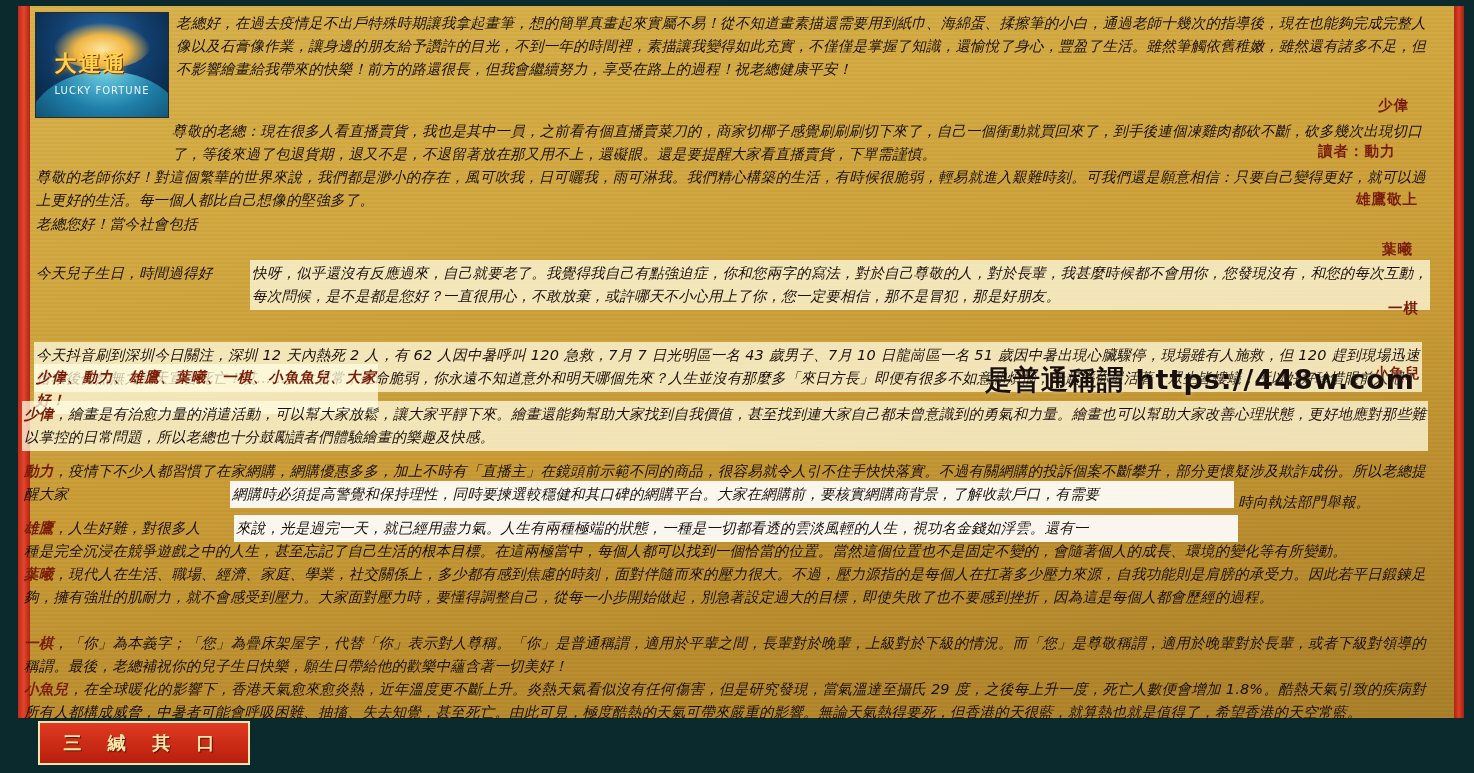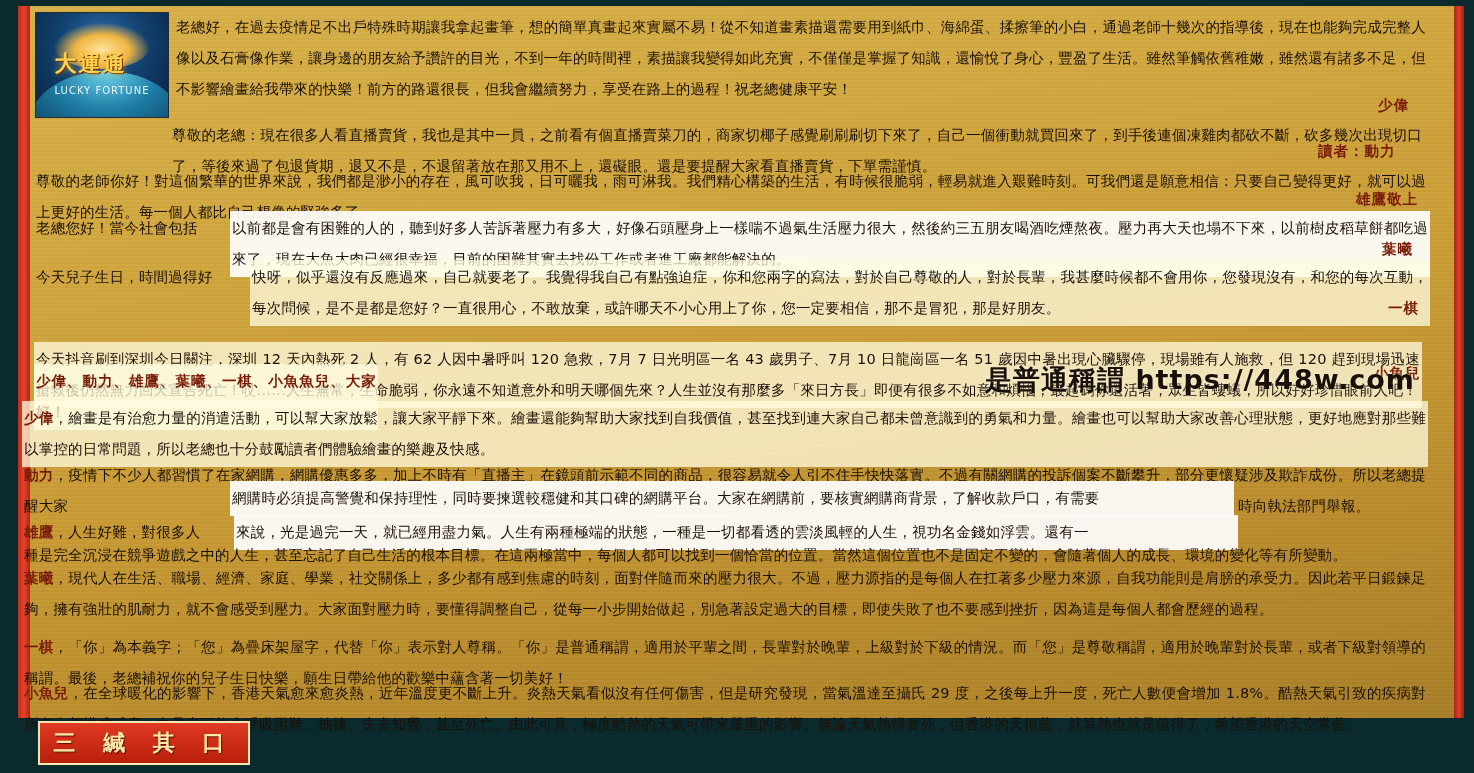--- a/index.html
+++ b/index.html
@@ -101,35 +101,36 @@
     left: 38px; bottom: 8px;
     width: 208px; height: 40px;
     background: linear-gradient(180deg, #e03a22, #b81f0c);
     border: 2px solid #f6e7b0;
     display: flex;
     align-items: center;
     justify-content: center;
   }
   .seal span {
     color: #ffe9a8;
-    font-size: 22px;
+    font-size: 18px;
     font-weight: bold;
     letter-spacing: 10px;
     text-shadow: 1px 1px 1px #5a0c02;
   }
 
   
   .tblock {
     position: absolute;
     font-family: "DejaVu Sans", "Liberation Sans", sans-serif;
     font-size: 14.5px;
-    line-height: 31px;
+    line-height: 23px;
     color: #1a1008;
     text-align: justify;
     letter-spacing: 0.2px;
+    font-style: italic;
   }
   .sig {
     position: absolute;
     font-size: 14.5px;
     font-weight: bold;
     color: #7a1d08;
     letter-spacing: 1px;
   }
   .hl-white {
     background: rgba(255,255,255,0.92);
@@ -176,21 +177,20 @@
   <div class="tblock" style="left:176px; top:12px; width:1250px;">老總好，在過去疫情足不出戶特殊時期讓我拿起畫筆，想的簡單真畫起來實屬不易！從不知道畫素描還需要用到紙巾、海綿蛋、揉擦筆的小白，通過老師十幾次的指導後，現在也能夠完成完整人像以及石膏像作業，讓身邊的朋友給予讚許的目光，不到一年的時間裡，素描讓我變得如此充實，不僅僅是掌握了知識，還愉悅了身心，豐盈了生活。雖然筆觸依舊稚嫩，雖然還有諸多不足，但不影響繪畫給我帶來的快樂！前方的路還很長，但我會繼續努力，享受在路上的過程！祝老總健康平安！</div>
   <div class="sig" style="left:1378px; top:96px;">少偉</div>
 
   <div class="tblock" style="left:172px; top:120px; width:1250px;">尊敬的老總：現在很多人看直播賣貨，我也是其中一員，之前看有個直播賣菜刀的，商家切椰子感覺刷刷刷切下來了，自己一個衝動就買回來了，到手後連個凍雞肉都砍不斷，砍多幾次出現切口了，等後來過了包退貨期，退又不是，不退留著放在那又用不上，還礙眼。還是要提醒大家看直播賣貨，下單需謹慎。</div>
   <div class="sig" style="left:1318px; top:142px;">讀者：動力</div>
 
   <div class="tblock" style="left:36px; top:166px; width:1390px;">尊敬的老師你好！對這個繁華的世界來說，我們都是渺小的存在，風可吹我，日可曬我，雨可淋我。我們精心構築的生活，有時候很脆弱，輕易就進入艱難時刻。可我們還是願意相信：只要自己變得更好，就可以過上更好的生活。每一個人都比自己想像的堅強多了。</div>
   <div class="sig" style="left:1356px; top:190px;">雄鷹敬上</div>
 
   <div class="tblock" style="left:36px; top:213px; width:196px;">老總您好！當今社會包括</div>
-  <div class="tblock hl-white" style="left:232px; top:213px; width:1196px;">以前都是會有困難的人的，聽到好多人苦訴著壓力有多大，好像石頭壓身上一樣喘不過氣生活壓力很大，然後約三五朋友喝酒吃煙熬夜。壓力再大天也塌不下來，以前樹皮稻草餅都吃過來了，現在大魚大肉已經很幸福，目前的困難其實去找份工作或者進工廠都能解決的。</div>
   <div class="sig" style="left:1382px; top:240px;">葉曦</div>
 
   <div class="tblock" style="left:36px; top:262px; width:216px;">今天兒子生日，時間過得好</div>
   <div class="tblock hl-pale" style="left:252px; top:262px; width:1176px;">快呀，似乎還沒有反應過來，自己就要老了。我覺得我自己有點強迫症，你和您兩字的寫法，對於自己尊敬的人，對於長輩，我甚麼時候都不會用你，您發現沒有，和您的每次互動，每次問候，是不是都是您好？一直很用心，不敢放棄，或許哪天不小心用上了你，您一定要相信，那不是冒犯，那是好朋友。</div>
   <div class="sig" style="left:1388px; top:299px;">一棋</div>
 
   <div class="tblock hl-pale" style="left:36px; top:301px; width:1384px;margin-top:43px;">今天抖音刷到深圳今日關注，深圳 12 天內熱死 2 人，有 62 人因中暑呼叫 120 急救，7月 7 日光明區一名 43 歲男子、7月 10 日龍崗區一名 51 歲因中暑出現心臟驟停，現場雖有人施救，但 120 趕到現場迅速搶救後仍然無力回天宣告死亡！哎……人生無常，生命脆弱，你永遠不知道意外和明天哪個先來？人生並沒有那麼多「來日方長」即便有很多不如意和煩惱，最起碼你還活著，眾生皆螻蟻，所以好好珍惜眼前人吧！</div>
   <div class="sig" style="left:1374px; top:364px;">小魚兒</div>
 
   <div class="tblock hl-pale" style="left:36px; top:366px; width:340px; color:#7a1d08; font-weight:bold;">少偉、動力、雄鷹、葉曦、一棋、小魚魚兒、大家好！</div>

